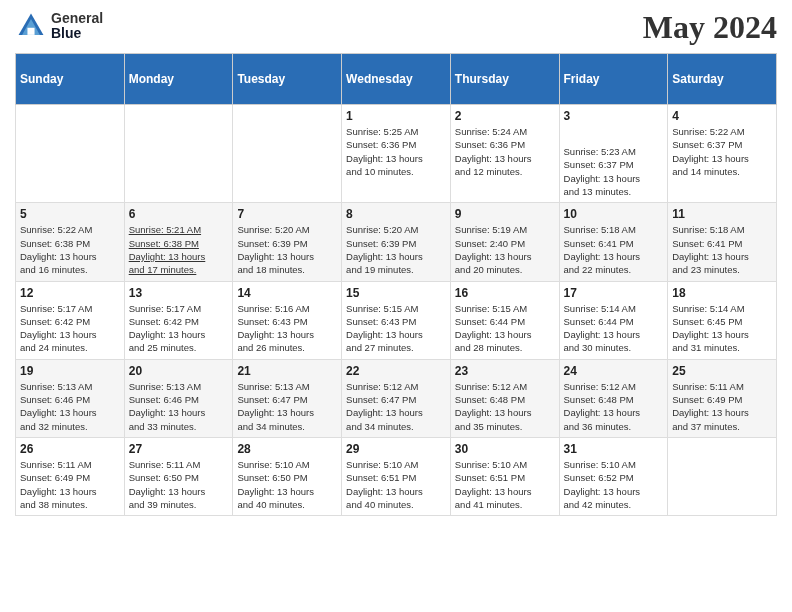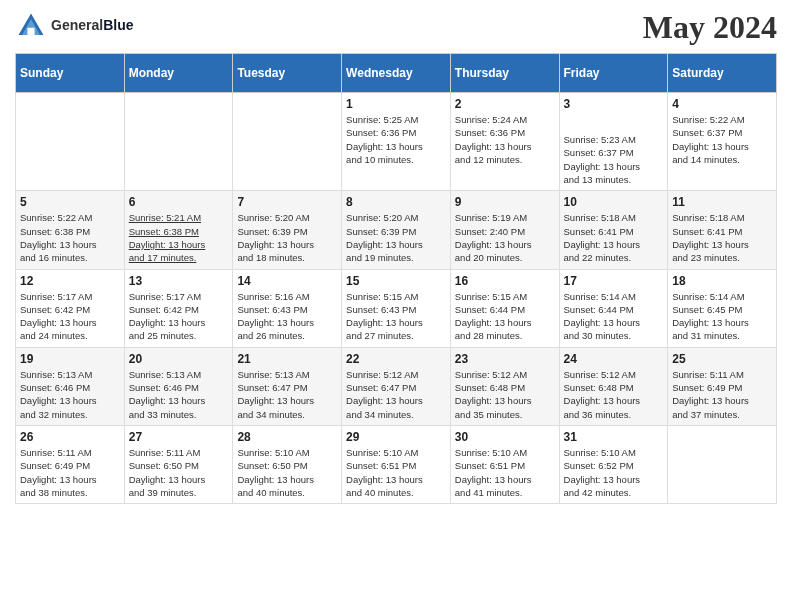--- a/index.html
+++ b/index.html
@@ -22,21 +22,21 @@
       align-items: flex-start;
       margin-bottom: 8px;
     }
     .logo {
       display: flex;
       align-items: center;
       gap: 4px;
     }
     .logo-text {
       display: flex;
-      flex-direction: row;
+      flex-direction: column;
       line-height: 1.1;
     }
     .logo-general {
       font-size: 14px;
       font-weight: bold;
       color: #333;
     }
     .logo-blue {
       font-size: 14px;
       font-weight: bold;
@@ -63,21 +63,21 @@
     .calendar {
       width: 100%;
       border-collapse: collapse;
       table-layout: fixed;
     }
     .calendar th {
       background: #2a6db5;
       color: #fff;
       font-size: 12px;
       font-weight: bold;
-      padding: 12px 4px;
+      padding: 18px 4px;
       text-align: left;
       border: 1px solid #ccc;
     }
     .calendar td {
       vertical-align: top;
       border: 1px solid #ddd;
       padding: 4px 4px;
       font-size: 9.5px;
       color: #333;
       height: 78px;

